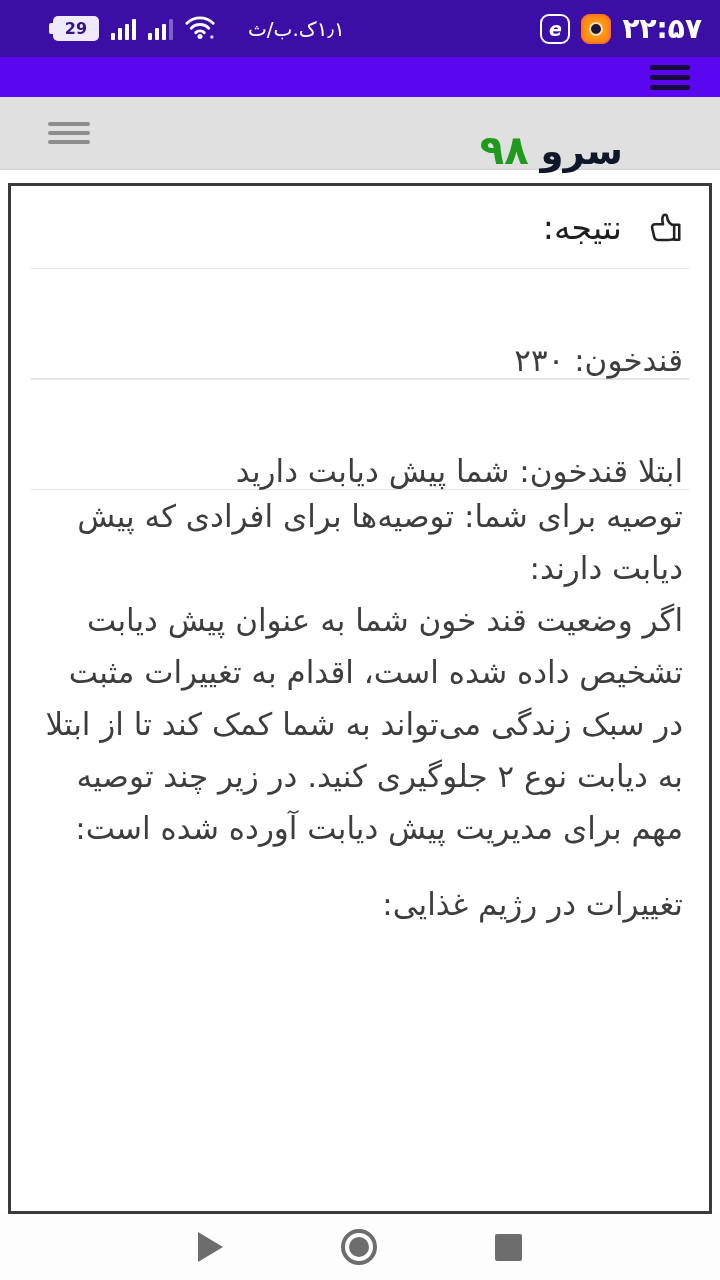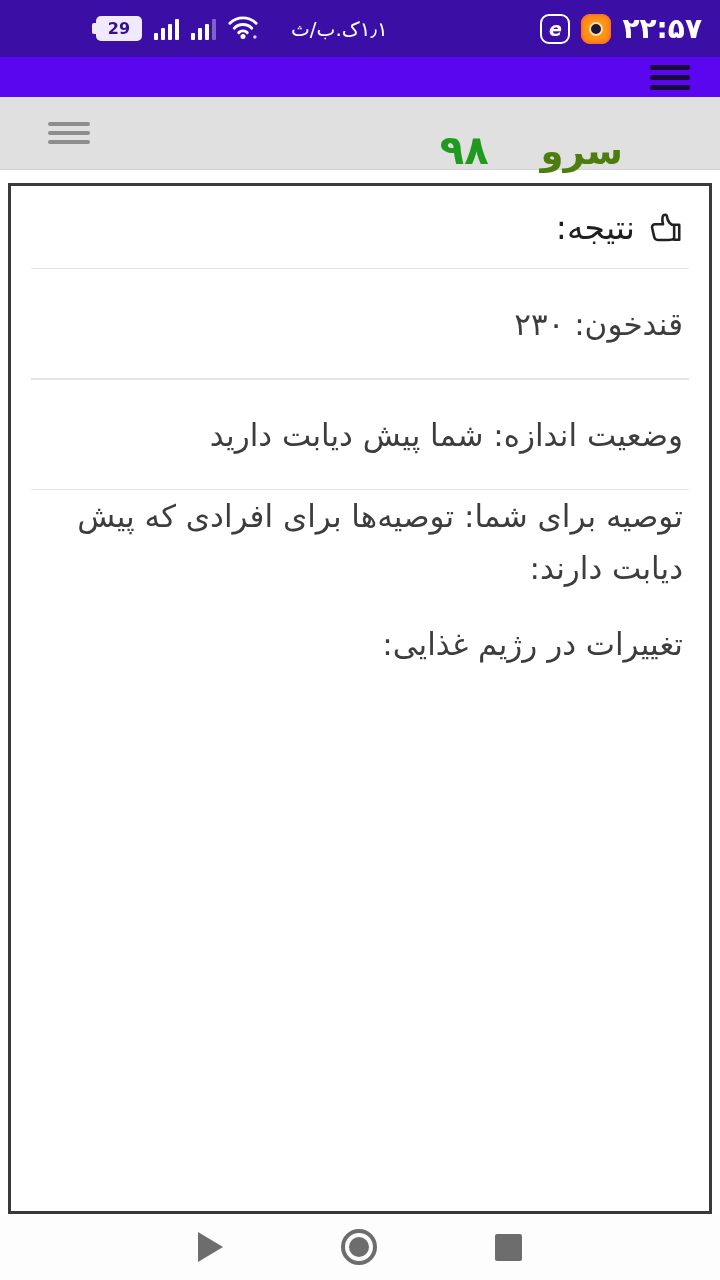--- a/index.html
+++ b/index.html
@@ -6,21 +6,21 @@
   html,body { width:720px; height:1280px; overflow:hidden; }
   body {
     font-family:"DejaVu Sans","Liberation Sans",sans-serif;
     background:#ffffff; position:relative;
   }
 
   
   .status-bar{
     position:absolute; top:0; left:0; width:720px; height:57px;
     background:#3b0fa6; display:flex; align-items:center;
-    justify-content:space-between; padding:0 18px 0 92px; color:#fff;
+    justify-content:space-between; padding:0 18px 0 49px; color:#fff;
   }
   .sb-left{ display:flex; align-items:center; gap:12px; }
   .sb-right{ display:flex; align-items:center; gap:11px; }
   .battery{ display:flex; align-items:center; }
   .battery-nub{ width:4px; height:11px; background:#efeaff; border-radius:2px 0 0 2px; }
   .battery-body{
     width:46px; height:25px; background:#efeaff; border-radius:5px;
     display:flex; align-items:center; justify-content:center;
     color:#33118f; font-size:16px; font-weight:bold;
   }
@@ -61,37 +61,37 @@
   .app-header{
     position:absolute; top:97px; left:0; width:720px; height:73px;
     background:#e1e0e1; display:flex; align-items:center;
     padding:0 48px; border-bottom:1px solid #d2d2d2;
   }
   .logo{
     position:absolute; right:97px; top:50%; transform:translateY(-50%);
     direction:rtl; display:flex; align-items:baseline; gap:12px;
     font-weight:bold;
   }
-  .logo .logo-word{ font-size:37px; color:#4d7c0f;margin-left:40px; }
+  .logo .logo-word{ font-size:37px; color:#0f172a; }
   .logo .logo-num{ font-size:40px; color:#1f9a1f;margin-top:33px; }
 
   
   .card{
     position:absolute; top:183px; left:8px; right:8px; bottom:66px;
     background:#fff; border:3px solid #3a3a3a; overflow:hidden;
     direction:rtl; padding:0 26px; color:#3d3d3d;
   }
   .head-row{
-    height:82px; display:flex; align-items:center; gap:12px;
+    height:82px; display:flex; align-items:center; gap:25px;
     font-size:33px; color:#1f1f1f;
   }
   .thumb-icon svg{ display:block; transform:scaleX(-1); }
   .divider{ border-top:1px solid #e4e4e4; margin:0 -6px; }
   .data-row{
-    height:109px; display:flex; align-items:center; font-size:31px;
+    height:109px; display:flex; align-items:flex-end; font-size:31px;
   }
   .para{ font-size:31px; line-height:52px; text-align:right; }
   .para-first{ }
   .para-gap{ margin-top:24px; }
 
   
   .bottom-nav{
     position:absolute; left:0; bottom:0; width:720px; height:66px;
     background:#fdfdfd; display:flex; align-items:center; justify-content:center;
     gap:118px;
@@ -186,26 +186,27 @@
   <div class="data-row">
     <span>قندخون: ۲۳۰</span>
   </div>
 
   <div class="divider"></div>
 
 
   <div class="divider"></div>
 
   <div class="data-row">
-    <span>وضعیت اندازه: شما پیش دیابت دارید</span>
+    <span>ابتلا قندخون: شما پیش دیابت دارید</span>
   </div>
 
   <div class="divider"></div>
 
   <p class="para para-first">توصیه برای شما: توصیه‌ها برای افرادی که پیش دیابت دارند:</p>
+  <p class="para">اگر وضعیت قند خون شما به عنوان پیش دیابت تشخیص داده شده است، اقدام به تغییرات مثبت در سبک زندگی می‌تواند به شما کمک کند تا از ابتلا به دیابت نوع ۲ جلوگیری کنید. در زیر چند توصیه مهم برای مدیریت پیش دیابت آورده شده است:</p>
   <p class="para para-gap">تغییرات در رژیم غذایی:</p>
 </div>
 
 <div class="bottom-nav">
   <span class="nav-back"></span>
   <span class="nav-home">
       <b></b>
     </span>
   <span class="nav-recents"></span>
 </div>

